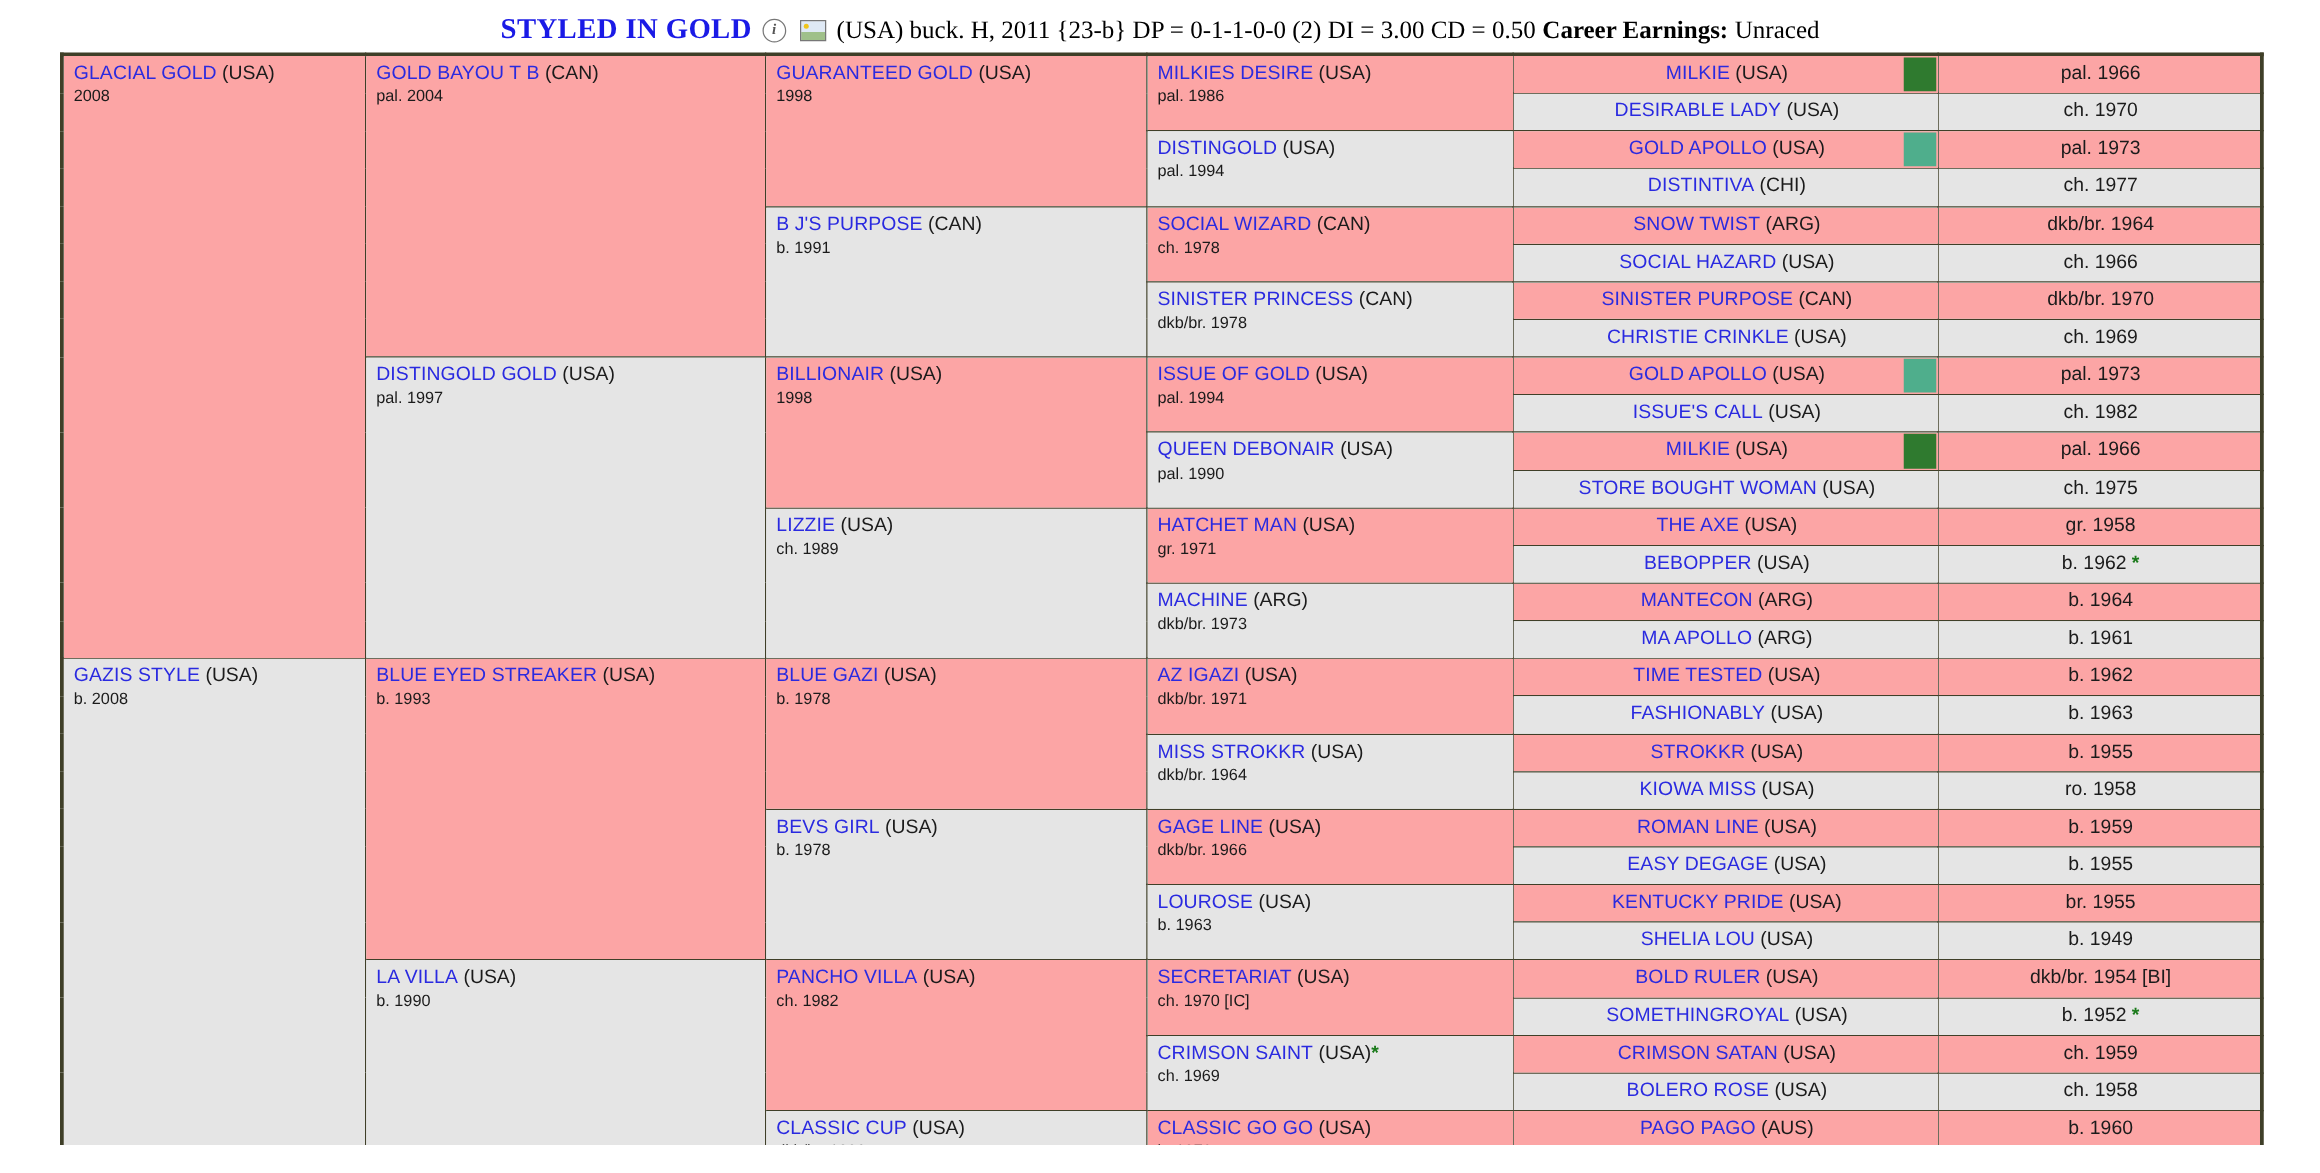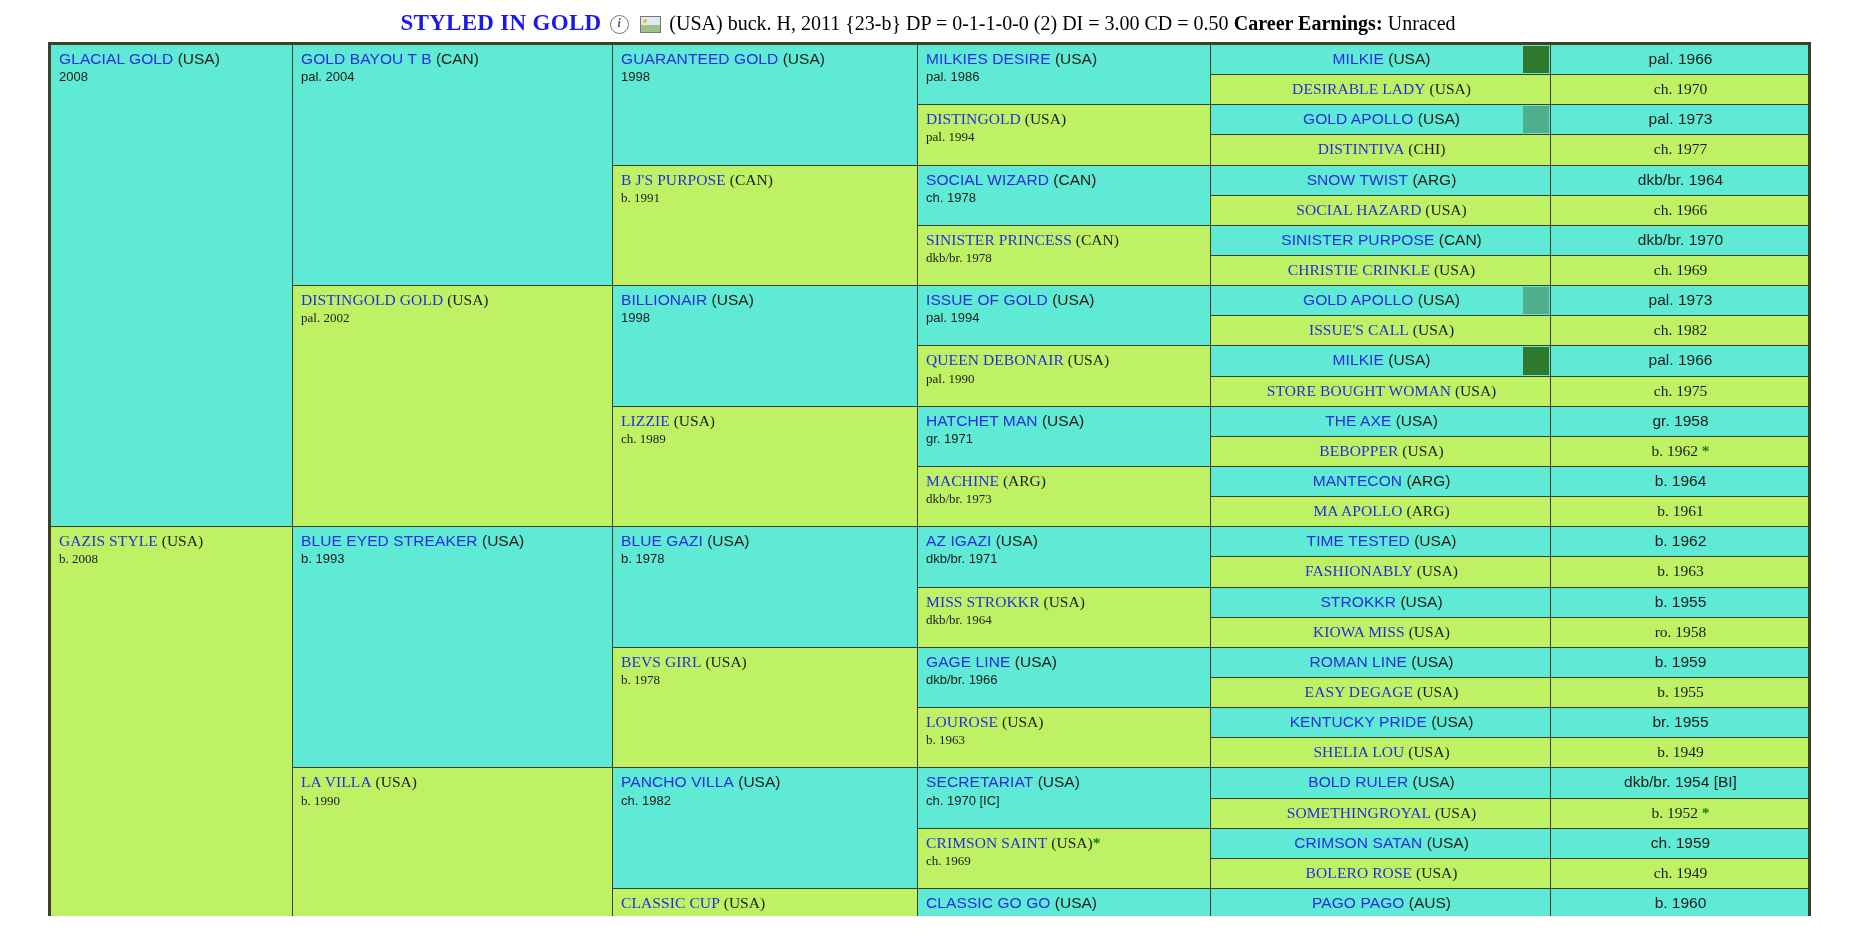--- a/index.html
+++ b/index.html
@@ -80,22 +80,22 @@
   table.ped td {
     border: 1.5px solid #3f3f28;
     vertical-align: top;
     padding: 4px 6px 5px 8px;
     font-size: 15.5px;
     line-height: 1.30;
     color: #1b1b1b;
     overflow: hidden;
     position: relative;
   }
-  .blue { background: #5eead4; }
-  .pink { background: #bef264; font-family: Liberation Serif, serif; }
+  .blue { background: #fca5a5; }
+  .pink { background: #e5e5e5; }
 
   .nm {
     color: #2a2ae0;
     font-size: 15.5px;
     letter-spacing: 0.1px;
   }
   .cty { color: #1b1b1b; }
   .ln2 {
     display: block;
     color: #1b1b1b;
@@ -260,21 +260,21 @@
       </td>
       <td class="pink g5cell">
         <span>ch. 1969</span>
       </td>
     </tr>
 
     <tr>
       <td class="pink" rowspan="8">
         <span class="nm">DISTINGOLD GOLD</span>
         <span class="cty">(USA)</span>
-        <span class="ln2">pal. 2002</span>
+        <span class="ln2">pal. 1997</span>
       </td>
       <td class="blue" rowspan="4">
         <span class="nm">BILLIONAIR</span>
         <span class="cty">(USA)</span>
         <span class="ln2">1998</span>
       </td>
       <td class="blue" rowspan="2">
         <span class="nm">ISSUE OF GOLD</span>
         <span class="cty">(USA)</span>
         <span class="ln2">pal. 1994</span>
@@ -536,21 +536,21 @@
       <td class="blue g5cell">
         <span>ch. 1959</span>
       </td>
     </tr>
     <tr>
       <td class="pink g5cell">
         <span class="nm">BOLERO ROSE</span>
         <span class="cty">(USA)</span>
       </td>
       <td class="pink g5cell">
-        <span>ch. 1949</span>
+        <span>ch. 1958</span>
       </td>
     </tr>
 
     <tr>
       <td class="pink" rowspan="4">
         <span class="nm">CLASSIC CUP</span>
         <span class="cty">(USA)</span>
         <span class="ln2">dkb/br. 1989</span>
       </td>
       <td class="blue" rowspan="2">

